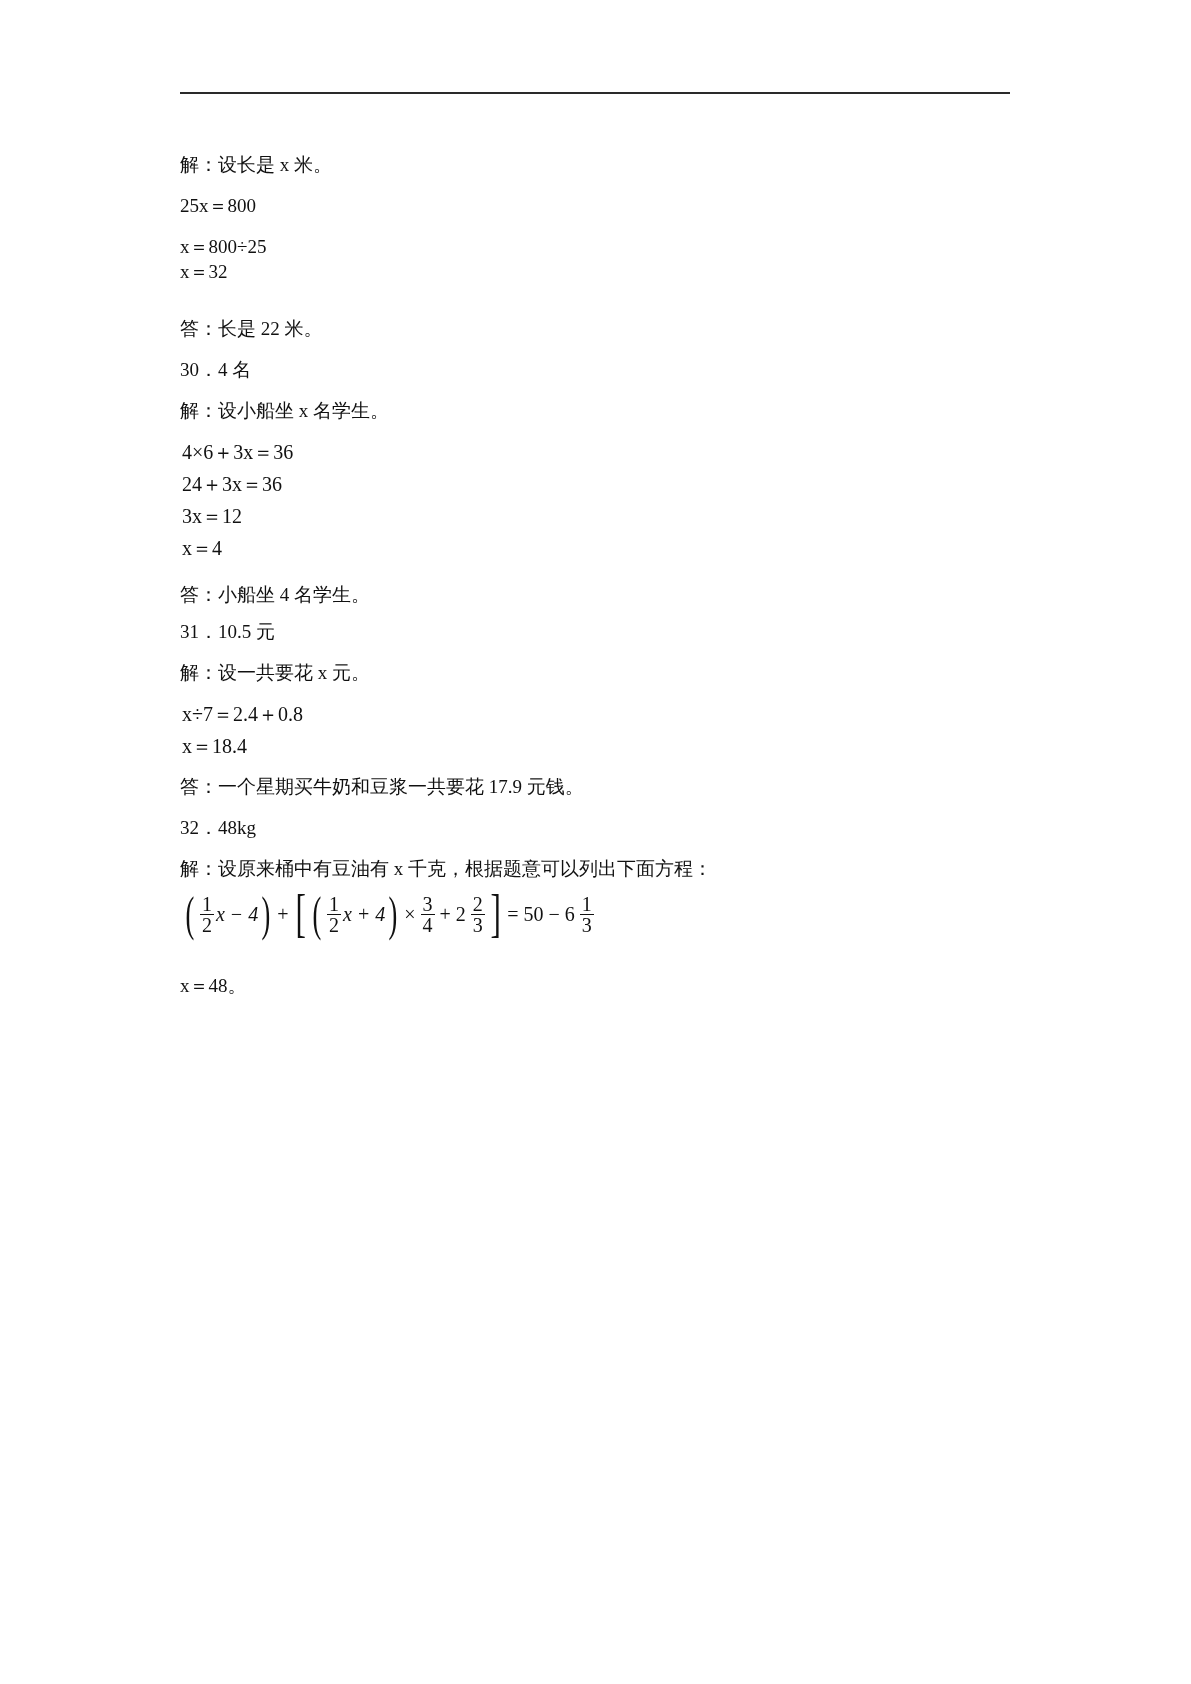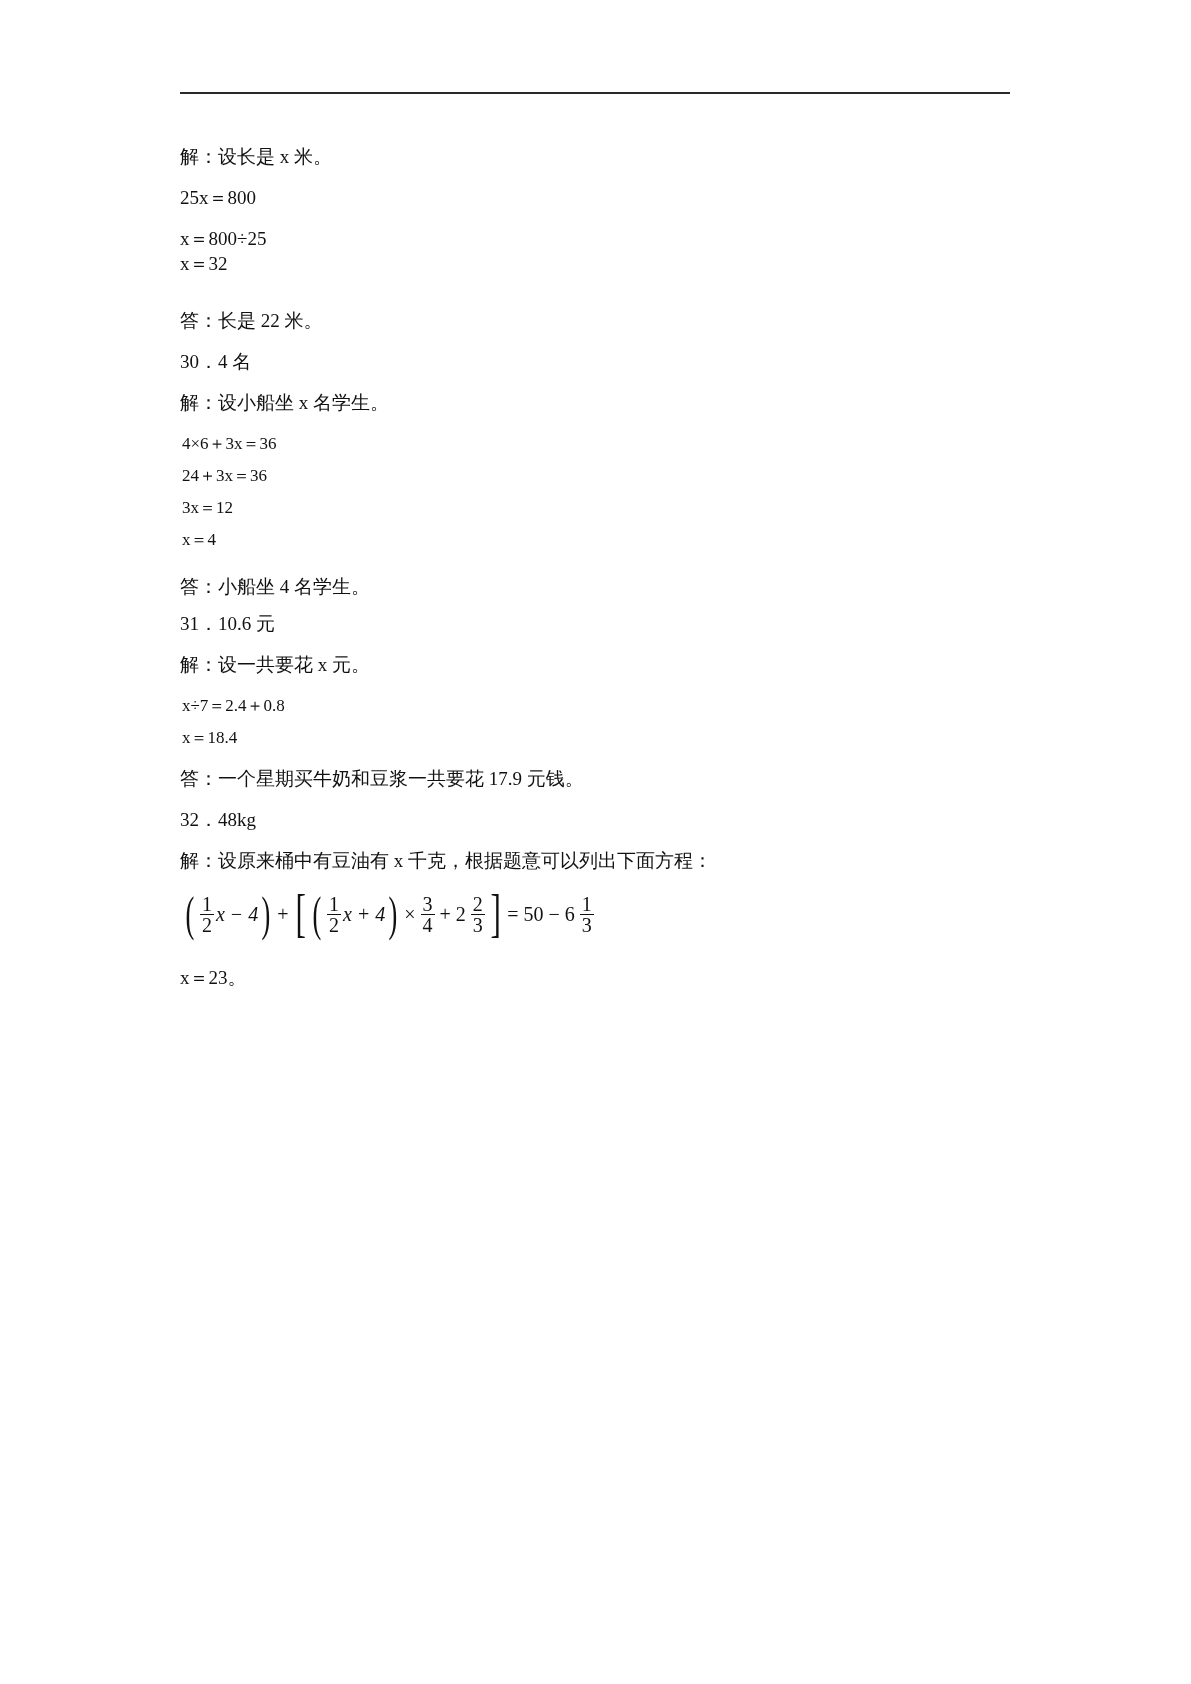--- a/index.html
+++ b/index.html
@@ -1,20 +1,20 @@
 <!DOCTYPE html>
 <html><head>
 <meta charset="utf-8">
 <style>
   html, body { margin:0; padding:0; background:#ffffff; }
   body { width:1191px; height:1684px; position:relative; overflow:hidden;
          font-family:"Liberation Serif","DejaVu Serif",serif; color:#111; }
   .rule { position:absolute; left:180px; top:92px; width:830px; height:2px; background:#2a2a2a; }
-  .line { position:absolute; left:180px; font-size:19px; line-height:22px; white-space:nowrap; }
-  .math { font-family:"Liberation Serif","DejaVu Serif",serif; font-size:17px; }
+  .line { position:absolute; left:180px; font-size:19px; line-height:22px; white-space:nowrap;margin-top:8px; }
+  .math { font-family:"Liberation Serif","DejaVu Serif",serif; font-size:20px; }
   .eq { position:absolute; left:182px; top:884px; height:60px; display:flex; align-items:center;
         font-family:"Liberation Serif",serif; font-size:20px; }
   .frac { display:inline-flex; flex-direction:column; align-items:center; margin:0 2px; line-height:20px; }
   .frac span:first-child { border-bottom:1px solid #111; padding:0 2px; }
   .paren { font-size:48px; font-weight:100; line-height:50px; transform:scaleX(0.55); display:inline-block; }
   .brack { font-size:52px; line-height:54px; transform:scaleX(0.6); display:inline-block; }
   .op { margin:0 3px; }
 </style>
 </head>
 <body>
@@ -26,21 +26,21 @@
 <div class="line" style="top:228px">x＝800÷25</div>
 <div class="line" style="top:253px">x＝32</div>
 <div class="line" style="top:310px">答：长是 22 米。</div>
 <div class="line" style="top:351px">30．4 名</div>
 <div class="line" style="top:392px">解：设小船坐 x 名学生。</div>
 <div class="line math" style="top:433px;left:182px">4×6＋3x＝36</div>
 <div class="line math" style="top:465px;left:182px">24＋3x＝36</div>
 <div class="line math" style="top:497px;left:182px">3x＝12</div>
 <div class="line math" style="top:529px;left:182px">x＝4</div>
 <div class="line" style="top:576px">答：小船坐 4 名学生。</div>
-<div class="line" style="top:613px">31．10.6 元</div>
+<div class="line" style="top:613px">31．10.5 元</div>
 <div class="line" style="top:654px">解：设一共要花 x 元。</div>
 <div class="line math" style="top:695px;left:182px">x÷7＝2.4＋0.8</div>
 <div class="line math" style="top:727px;left:182px">x＝18.4</div>
 <div class="line" style="top:768px">答：一个星期买牛奶和豆浆一共要花 17.9 元钱。</div>
 <div class="line" style="top:809px">32．48kg</div>
 <div class="line" style="top:850px">解：设原来桶中有豆油有 x 千克，根据题意可以列出下面方程：</div>
 
 <div class="eq">
   <span class="paren">(</span>
   <span class="frac">
@@ -69,13 +69,13 @@
       <span>3</span>
     </span>
   <span class="brack">]</span>
   <span class="op">= 50 − 6</span>
   <span class="frac">
       <span>1</span>
       <span>3</span>
     </span>
 </div>
 
-<div class="line" style="top:967px">x＝23。</div>
+<div class="line" style="top:967px">x＝48。</div>
 
 </body></html>

